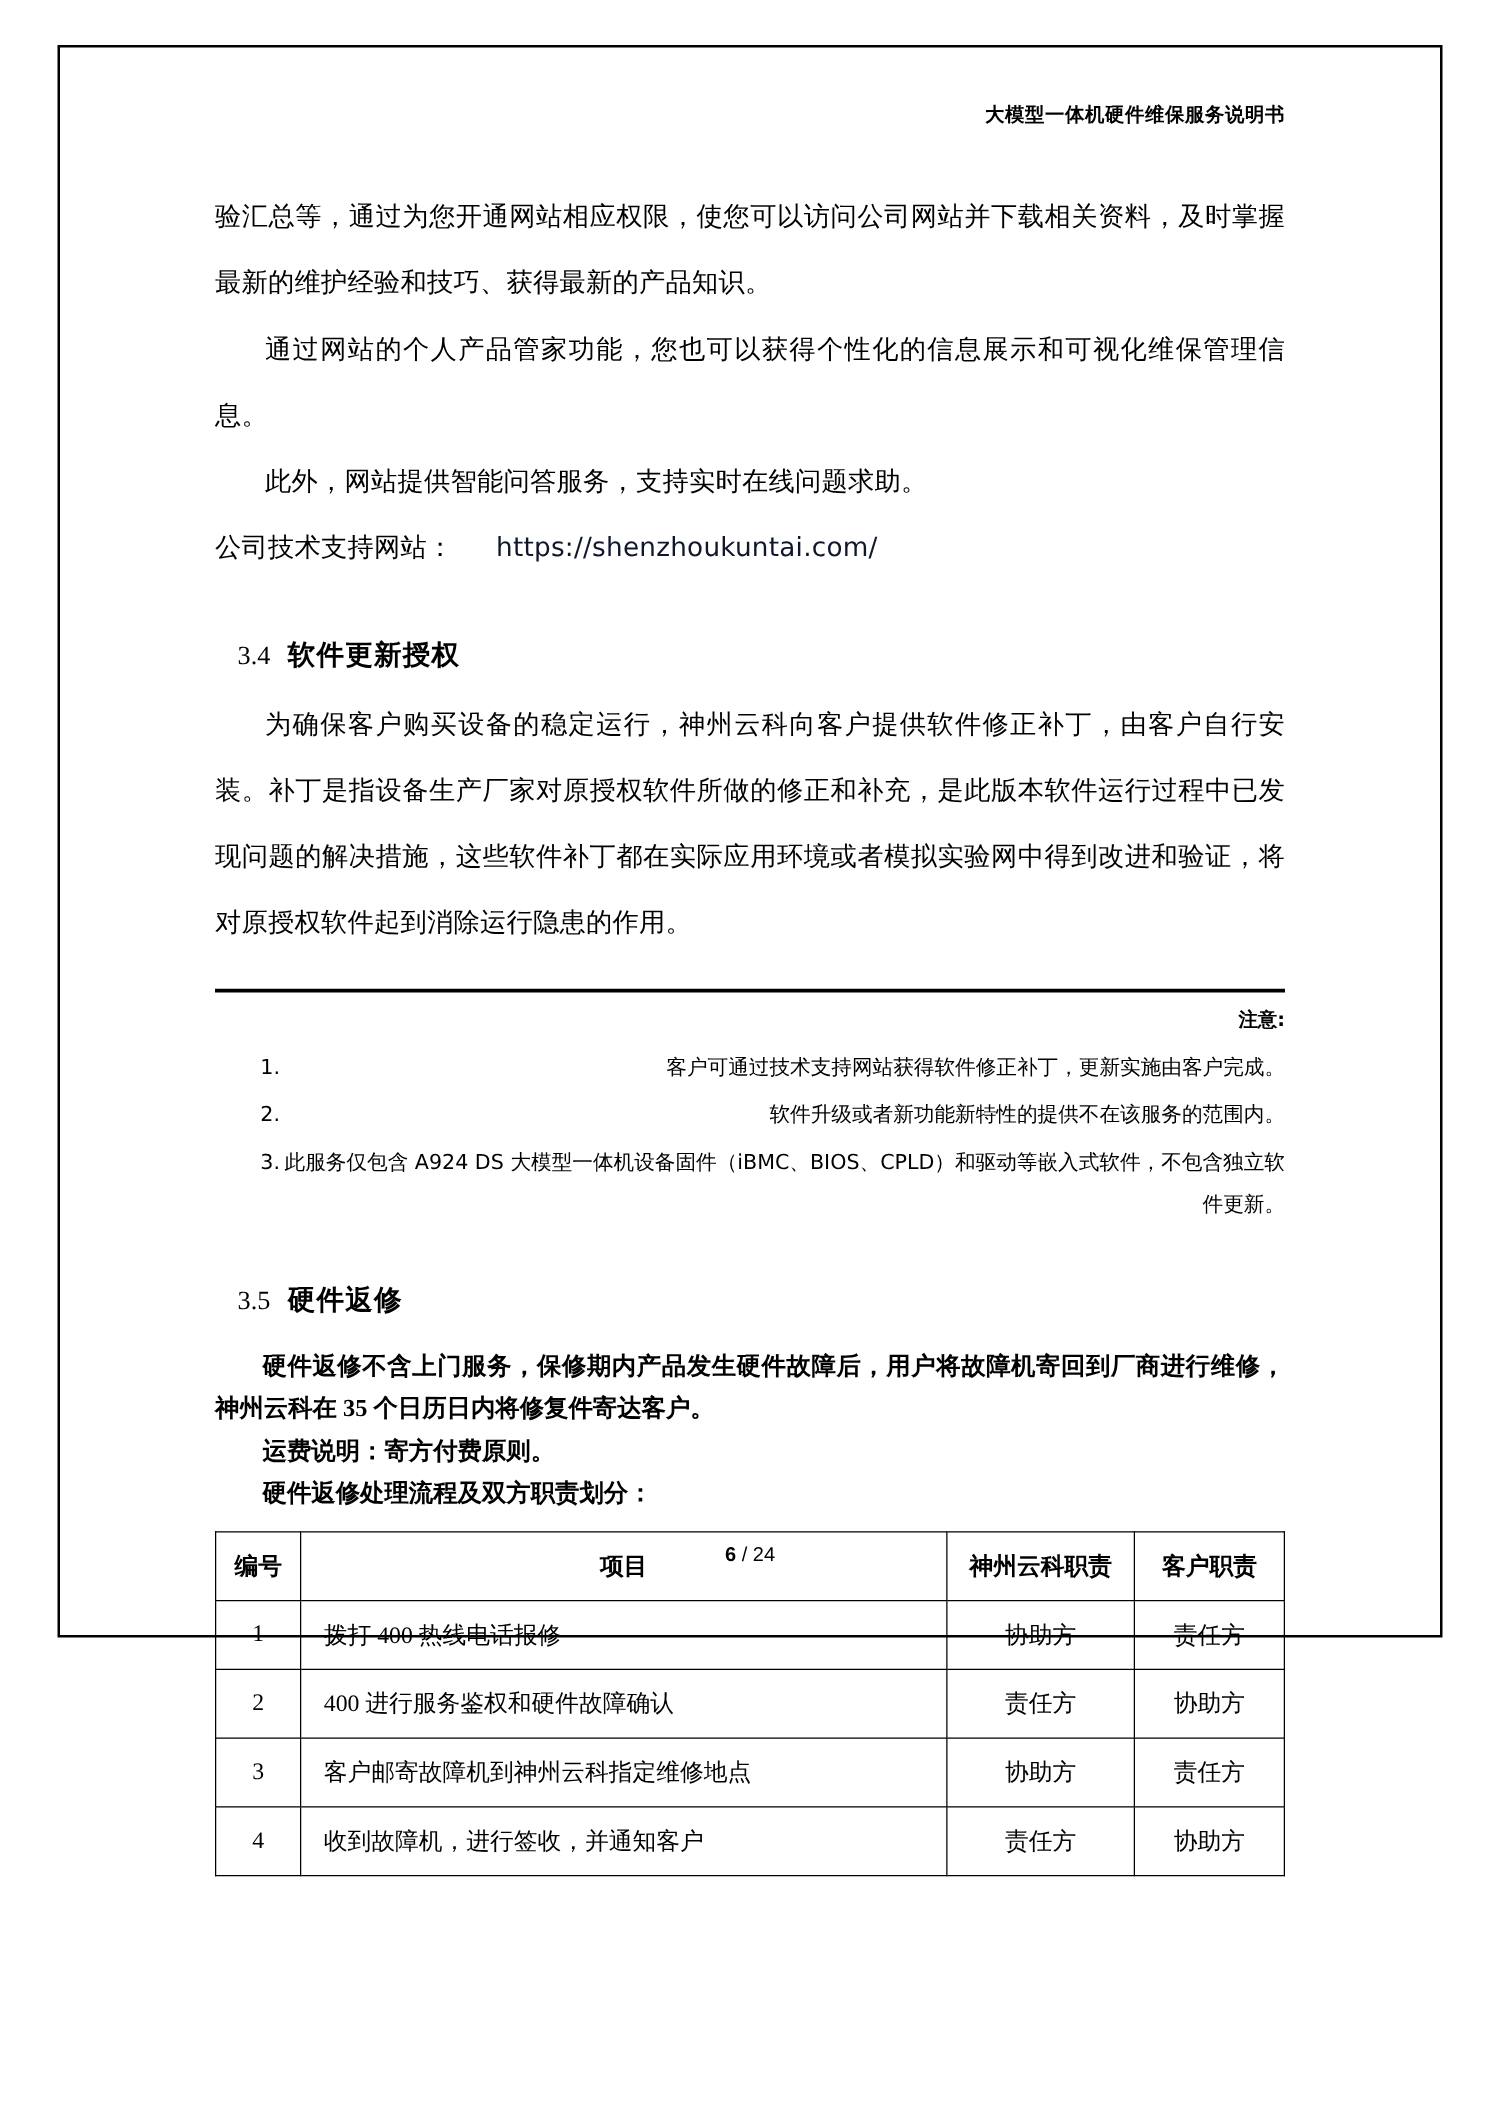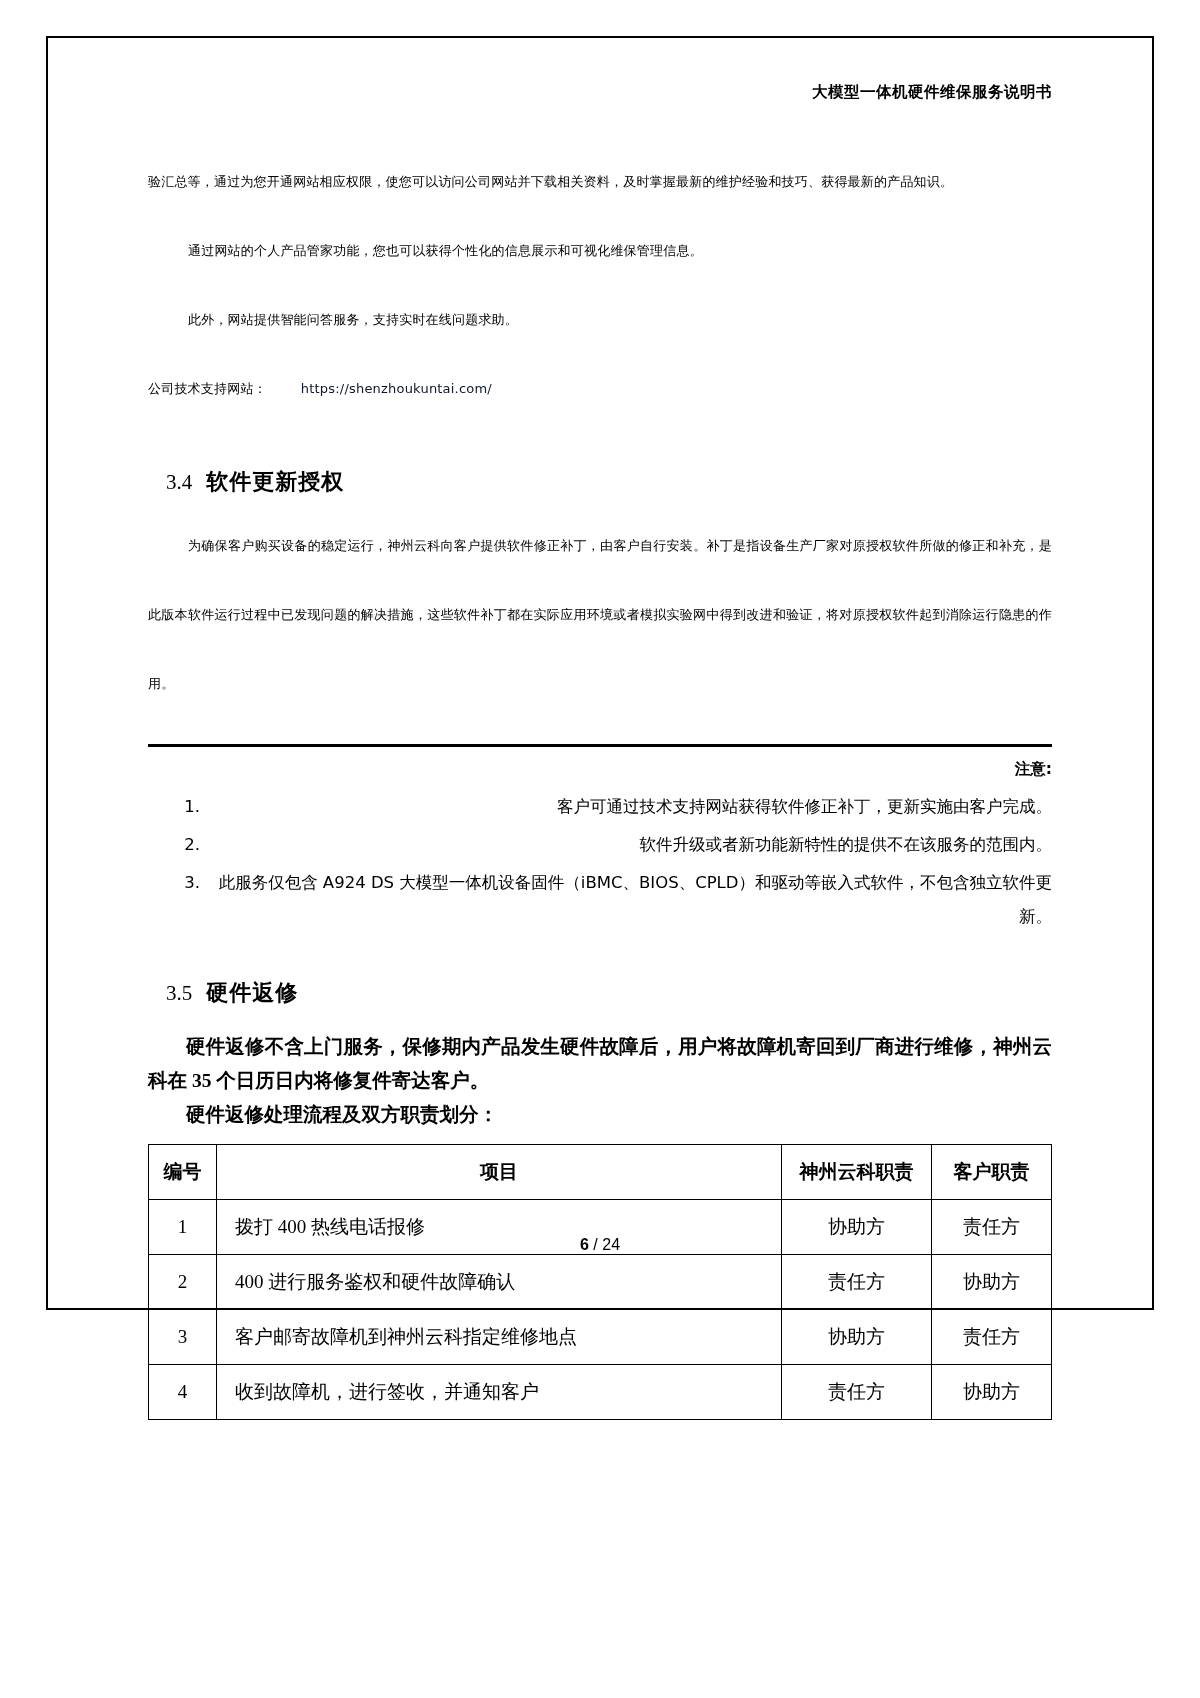--- a/index.html
+++ b/index.html
@@ -11,21 +11,21 @@
     width: 1200px;
     height: 1698px;
     font-family: "Liberation Serif", serif;
     color: #000;
   }
   .page {
     position: relative;
     width: 1200px;
     height: 1346px;
     box-sizing: border-box;
-    padding: 36px 38px;
+    padding: 36px 62px;
   }
   .page-border {
     position: absolute;
     left: 46px;
     top: 36px;
     right: 46px;
     bottom: 36px;
     border: 2px solid #000;
     box-sizing: border-box;
     pointer-events: none;
@@ -38,22 +38,22 @@
     text-align: right;
     font-family: "Liberation Serif", serif;
     font-size: 15.5px;
     font-weight: bold;
     letter-spacing: 0.5px;
     margin: 0 0 44px 0;
     color: #000;
   }
   p.body-text {
     font-family: "DejaVu Sans", sans-serif;
-    font-size: 13px;
-    line-height: 69px;
+    font-size: 21px;
+    line-height: 53px;
     margin: 0;
     text-align: justify;
     letter-spacing: 0.2px;
   }
   p.indent {
     text-indent: 40px;
   }
   .section-head {
     display: flex;
     align-items: baseline;
@@ -183,20 +183,21 @@
         <span class="note-text">此服务仅包含 A924 DS 大模型一体机设备固件（iBMC、BIOS、CPLD）和驱动等嵌入式软件，不包含独立软件更新。</span>
       </div>
     </div>
 
     <div class="section-head" style="">
       <span class="section-num">3.5</span>
       <span class="section-title">硬件返修</span>
     </div>
 
     <p class="hw-text hw-indent" style="margin-top:22px">硬件返修不含上门服务，保修期内产品发生硬件故障后，用户将故障机寄回到厂商进行维修，神州云科在 35 个日历日内将修复件寄达客户。</p>
+    <p class="hw-text hw-indent">运费说明：寄方付费原则。</p>
     <p class="hw-text hw-indent">硬件返修处理流程及双方职责划分：</p>
 
     <table class="flow">
       <colgroup>
         <col class="c0">
           <col class="c1">
           <col class="c2">
           <col class="c3">
       </colgroup>
       <thead>

